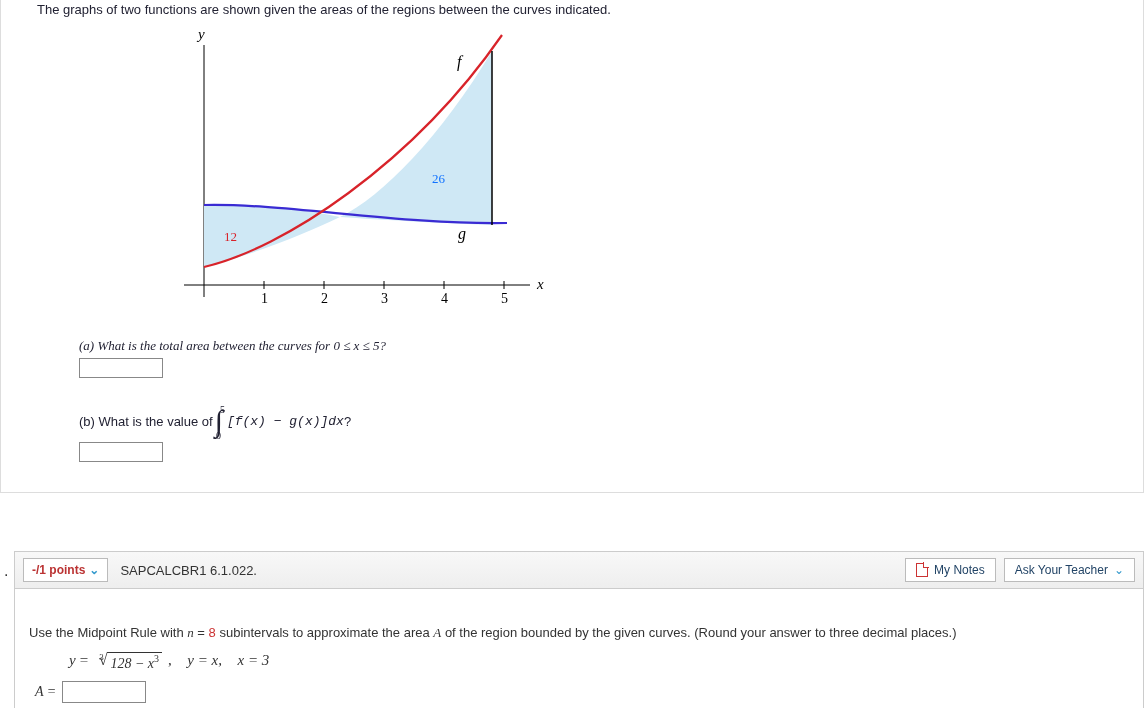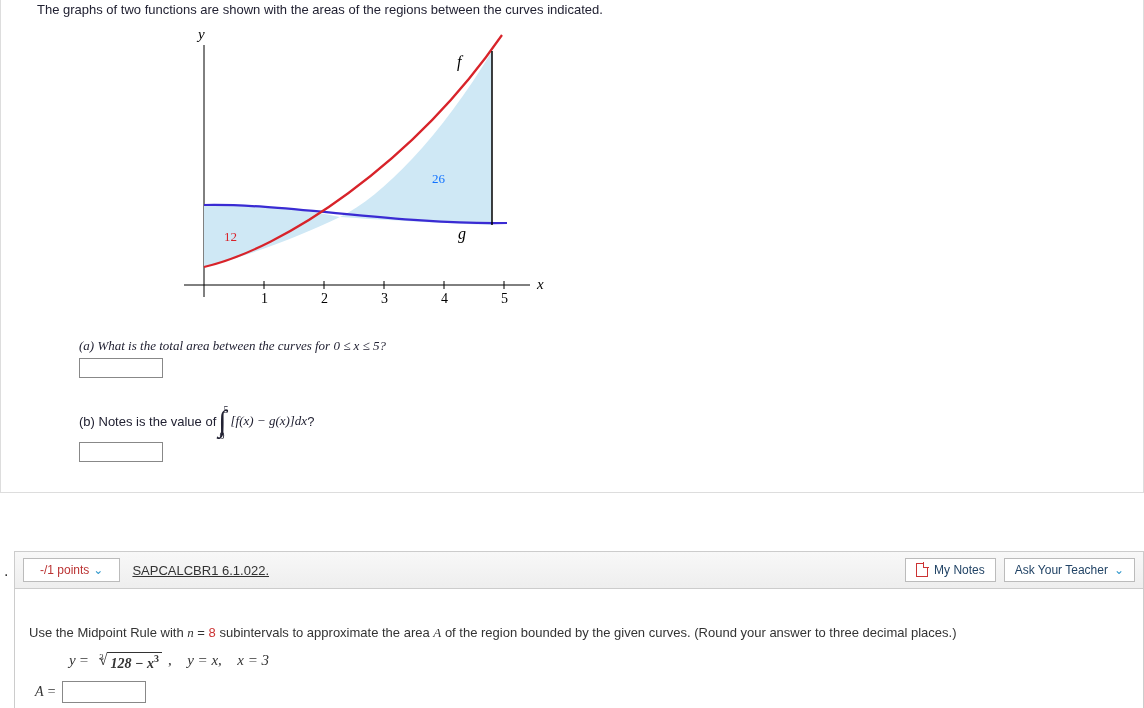--- a/index.html
+++ b/index.html
@@ -63,54 +63,54 @@
     font-family: "Times New Roman", serif;
   }
   .int-sub {
     font-size: 10px;
     position: relative;
     top: 14px;
     left: -12px;
     font-family: "Times New Roman", serif;
   }
   .integrand {
-    font-family: Liberation Serif, serif;
+    font-family: Liberation Mono, monospace;
     font-style: italic;
     margin-left: -6px;
   }
   .divider-space {
     height: 58px;
   }
   .toolbar {
     display: flex;
     align-items: center;
     background: linear-gradient(#f8f8f8, #eee);
     border: 1px solid #ccc;
     padding: 6px 8px;
     margin: 0;
   }
   .toolbar .points-btn {
     display: flex;
     align-items: center;
     gap: 4px;
     border: 1px solid #bbb;
     background: #fff;
-    padding: 4px 16px;
+    padding: 4px 8px;
     font-size: 12px;
     color: #b33;
     cursor: pointer;
     margin-right: 12px;
+    font-weight: bold;
   }
   .toolbar .points-btn .chev {
     color: #39c;
   }
   .toolbar .qid {
     color: #333;
     font-size: 13px;
-    text-decoration: underline;
   }
   .toolbar .spacer { flex: 1; }
   .toolbar .tool-btn {
     display: flex;
     align-items: center;
     border: 1px solid #bbb;
     background: #fff;
     padding: 4px 10px;
     font-size: 12px;
     color: #246;
@@ -162,21 +162,20 @@
   .rad-sign {
     font-style: normal;
     font-size: 16px;
   }
   .rad-body {
     border-top: 1px solid #333;
     padding: 0 3px;
     position: relative;
     top: 1px;
     font-size: 14px;
-    font-weight: bold;
   }
   .sup {
     font-size: 10px;
     vertical-align: super;
     font-style: normal;
   }
   .ans2 {
     display: flex;
     align-items: center;
     gap: 6px;
@@ -199,21 +198,21 @@
   }
   .note-icon::after {
     content:""; position:absolute; right:-1px; top:-1px; width:5px; height:5px;
     background:#fff; border-left:1px solid #c33; border-bottom:1px solid #c33;
   }
 </style>
 </head>
 <body>
 
 <div class="problem-container">
-  <p class="prompt">The graphs of two functions are shown with the areas of the regions between the curves indicated.</p>
+  <p class="prompt">The graphs of two functions are shown given the areas of the regions between the curves indicated.</p>
 
   <div class="graph-wrap">
     <svg width="420" height="290" viewBox="0 0 420 290">
 
       <line x1="42" y1="260" x2="388" y2="260" stroke="#000" stroke-width="1"></line>
       <line x1="62" y1="20" x2="62" y2="272" stroke="#000" stroke-width="1"></line>
 
       <g stroke="#000">
         <line x1="122" y1="256" x2="122" y2="264"></line>
         <line x1="182" y1="256" x2="182" y2="264"></line>
@@ -252,21 +251,21 @@
   </div>
 
   <div class="qline">
     <span class="math">(a) What is the total area between the curves for  0 ≤ x ≤ 5?</span>
   </div>
   <input class="answer-box" type="text" style="">
 
   <div style="height:12px"></div>
 
   <div class="qline" style="display:flex;align-items:center;white-space:nowrap;">
-    <span>(b) Notes is the value of</span>
+    <span>(b) What is the value of</span>
     <span class="integral-holder">
       <span class="intsym">∫</span>
       <span class="int-sup">5</span>
       <span class="int-sub">0</span>
       <span class="integrand">[f(x) − g(x)]dx</span>
     </span>
     <span>?</span>
   </div>
   <input class="answer-box" type="text" style="">
 </div>

